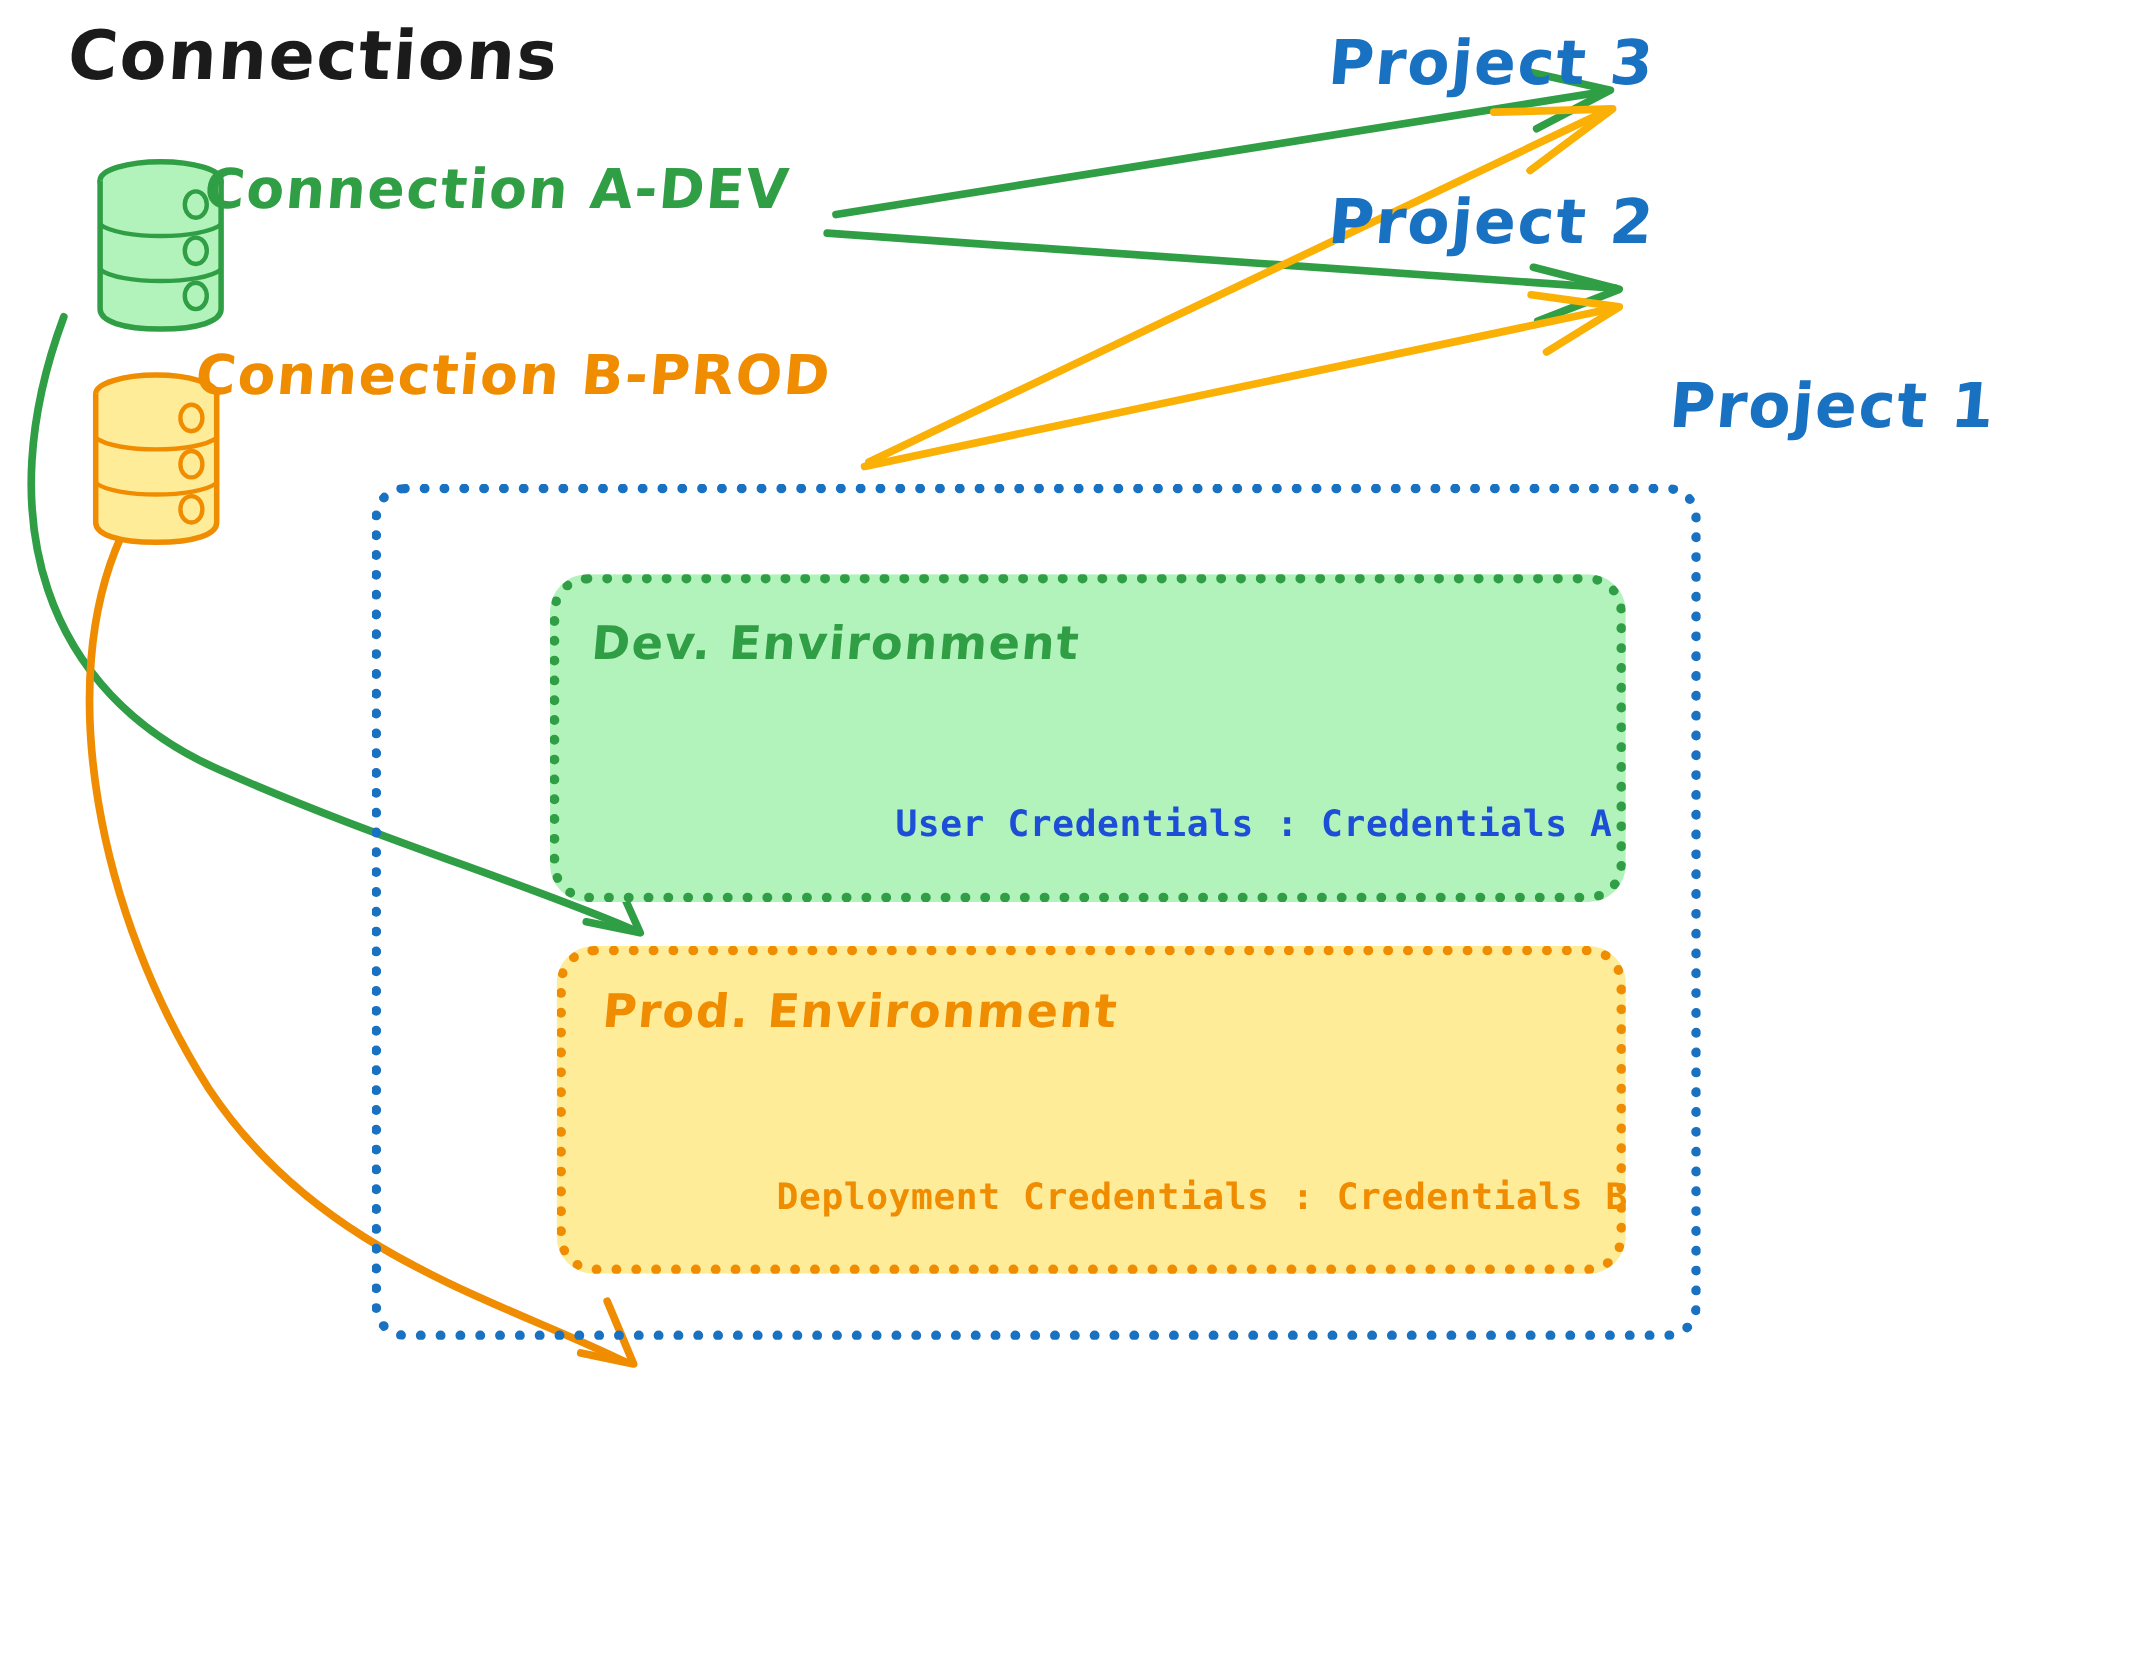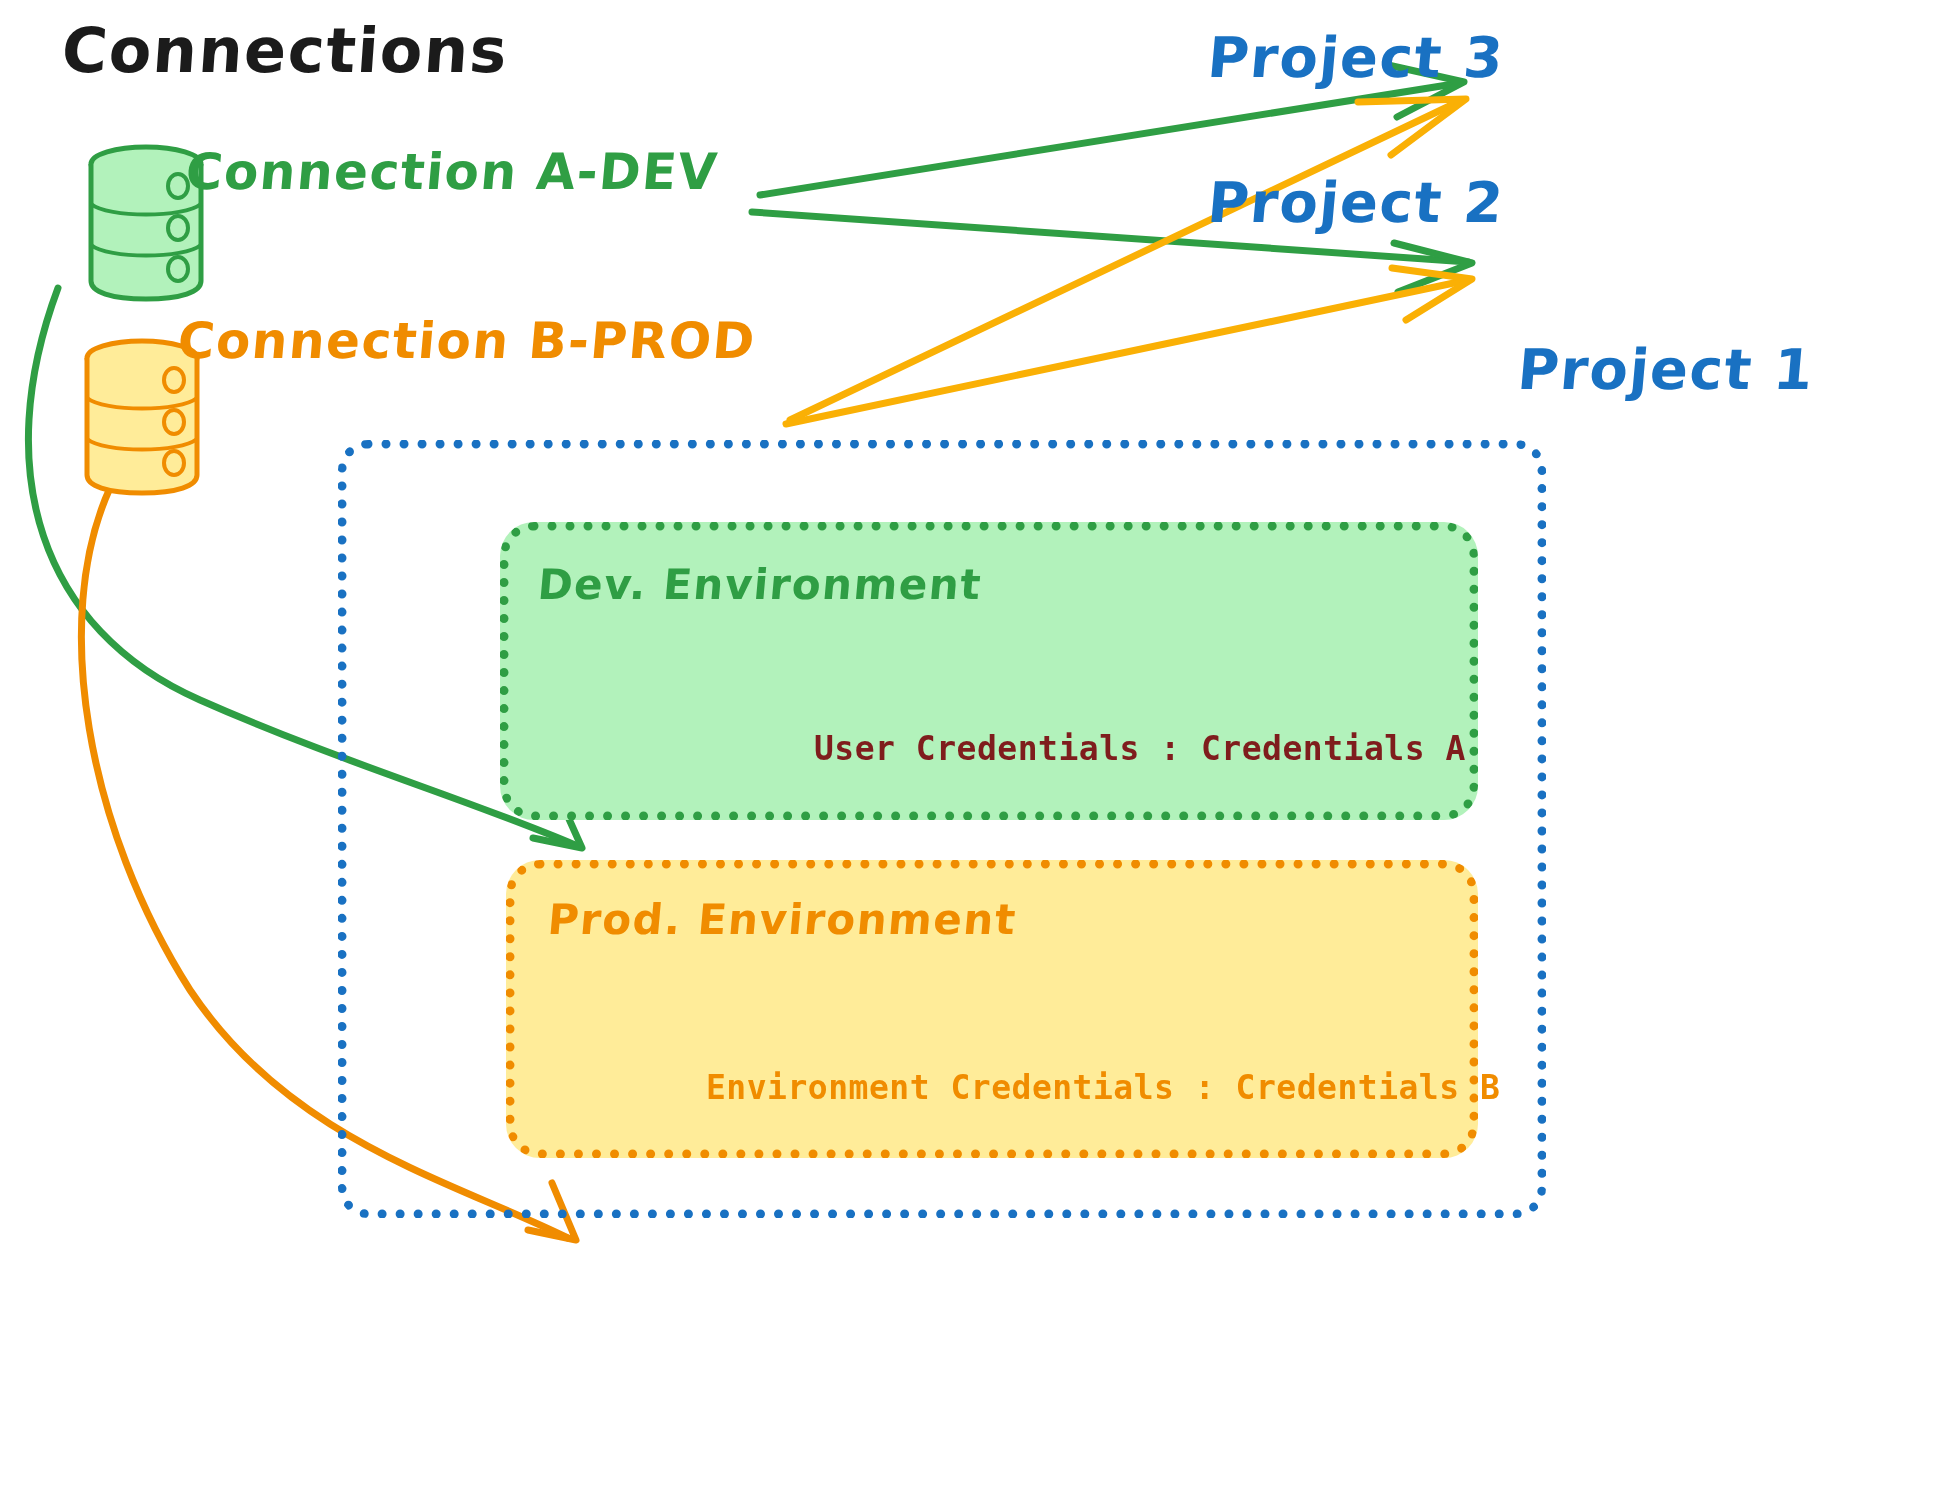--- a/index.html
+++ b/index.html
@@ -102,21 +102,21 @@
   }
   .env-title {
     font-size: 42px;
     transform: skewX(-5deg);
   }
   #dev-title { left: 538px; top: 560px; color: #2f9e44; }
   #prod-title { left: 548px; top: 895px; color: #f08c00; }
   .cred-line {
     font-size: 33px;
   }
-  #dev-cred { left: 814px; top: 729px; color: #7f1d1d; }
+  #dev-cred { left: 814px; top: 729px; color: #1d4ed8; }
   #prod-cred { left: 706px; top: 1068px; color: #f08c00; }
   .db-icon {
     position: absolute;
   }
 </style>
 </head>
 <body>
 
 <div id="canvas">
 
@@ -184,15 +184,15 @@
   <div class="txt hand project-label" id="project-1">Project 1</div>
 
   <div id="project1-box"></div>
 
   <div class="env-box" id="dev-box"></div>
   <div class="txt hand env-title" id="dev-title">Dev. Environment</div>
   <div class="txt mono cred-line" id="dev-cred">User Credentials : Credentials A</div>
 
   <div class="env-box" id="prod-box"></div>
   <div class="txt hand env-title" id="prod-title">Prod. Environment</div>
-  <div class="txt mono cred-line" id="prod-cred">Environment Credentials : Credentials B</div>
+  <div class="txt mono cred-line" id="prod-cred">Deployment Credentials : Credentials B</div>
 
 </div>
 
 </body></html>

